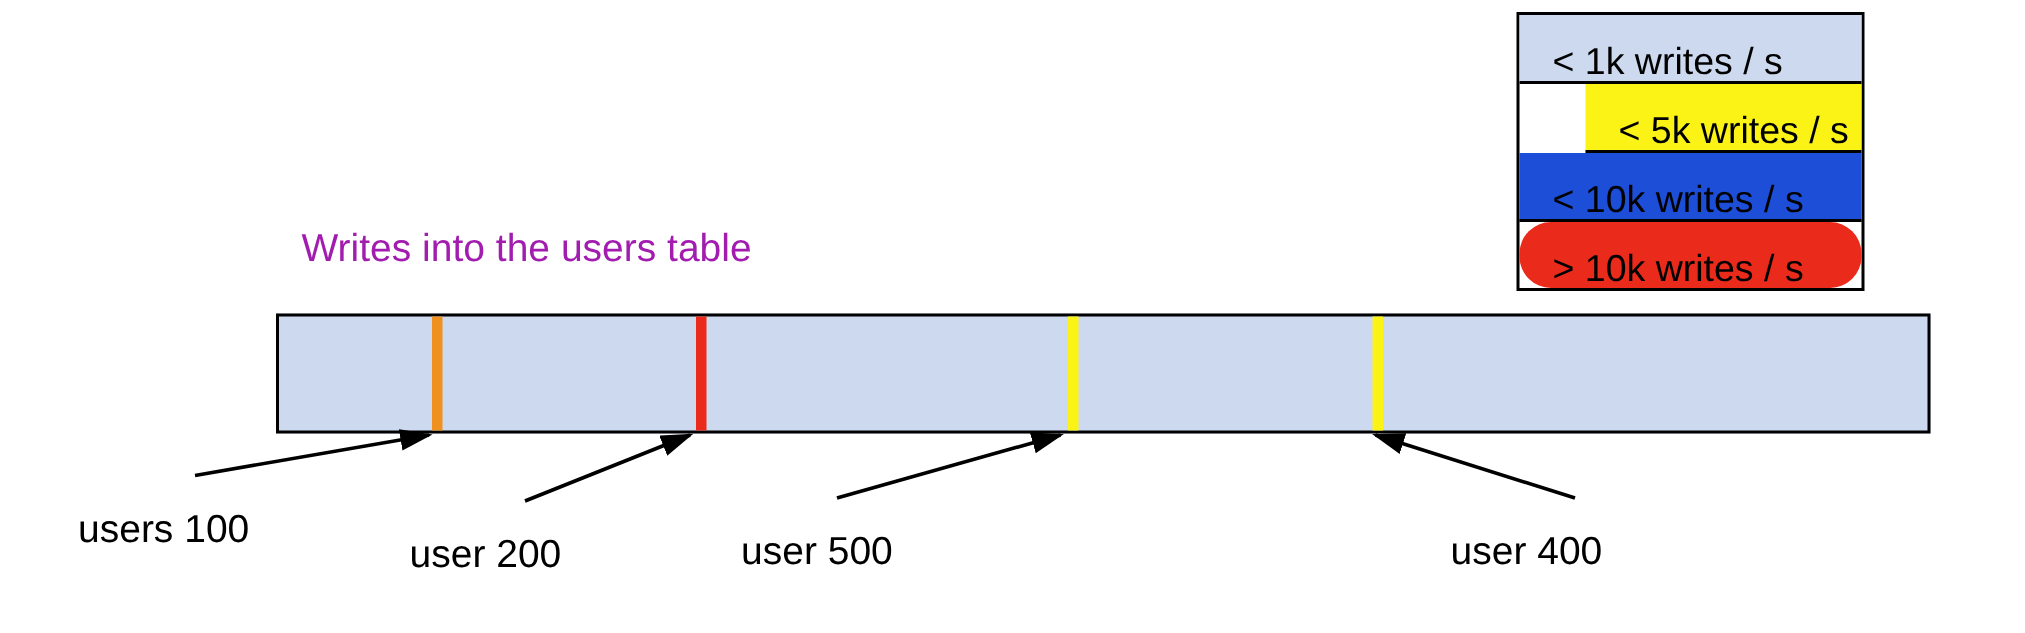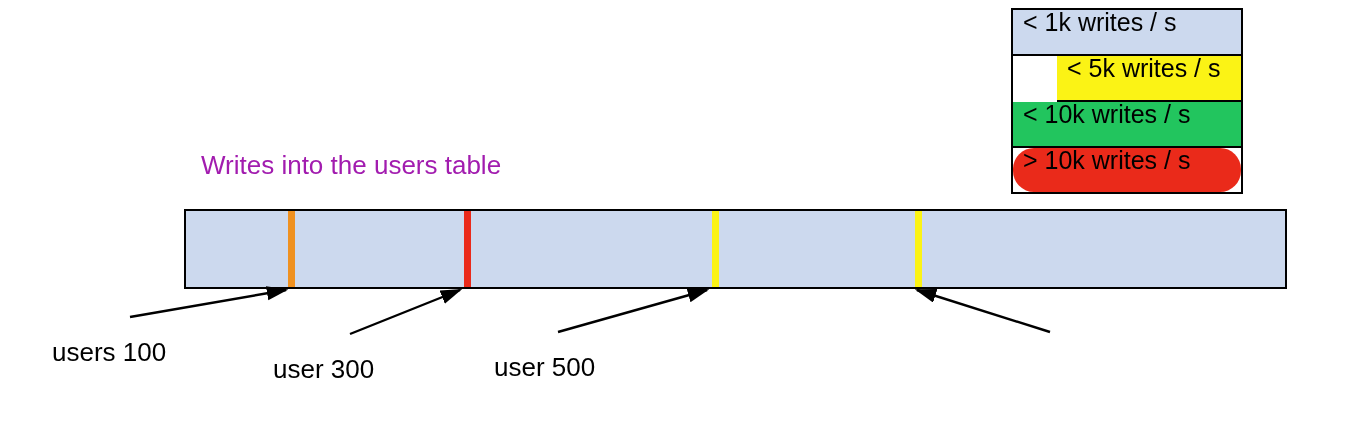--- a/index.html
+++ b/index.html
@@ -26,24 +26,24 @@
     width: 232px;
     height: 186px;
     border: 2px solid #000000;
     box-sizing: border-box;
     display: flex;
     flex-direction: column;
   }
   .legend-row {
     flex: 1 1 0;
     display: flex;
-    align-items: flex-start;
+    align-items: flex-end;
     box-sizing: border-box;
     border-bottom: 2px solid #000000;
-    padding-left: 10px;
+    padding-left: 22px;
   }
   .legend-row:last-child {
     border-bottom: none;
   }
   .legend-label {
     font-size: 25px;
     color: #000000;
     line-height: 1;
     white-space: nowrap;
     letter-spacing: 0px;
@@ -98,21 +98,21 @@
 
 <div id="canvas">
 
   <div id="legend">
     <div class="legend-row" style="background: rgb(204, 217, 238);">
       <span class="legend-label">&lt; 1k writes / s</span>
     </div>
     <div class="legend-row" style="background: rgb(251, 243, 21); margin-left: 44px;">
       <span class="legend-label">&lt; 5k writes / s</span>
     </div>
-    <div class="legend-row" style="background: #22c55e;">
+    <div class="legend-row" style="background: #1d4ed8;">
       <span class="legend-label">&lt; 10k writes / s</span>
     </div>
     <div class="legend-row" style="background: rgb(234, 42, 26); border-radius: 21px;">
       <span class="legend-label">&gt; 10k writes / s</span>
     </div>
   </div>
 
   <div id="chart-title">Writes into the users table</div>
 
   <div id="bar" style="background: rgb(204, 217, 238); border-color: rgb(0, 0, 0);">
@@ -128,16 +128,17 @@
         <path d="M0,0 L9,3 L0,6 z" fill="#000000"></path>
       </marker>
     </defs>
     <line x1="130" y1="317" x2="286" y2="290" stroke="#000000" stroke-width="2.4" marker-end="url(#ah)"></line>
     <line x1="350" y1="334" x2="460" y2="290" stroke="#000000" stroke-width="2.4" marker-end="url(#ah)"></line>
     <line x1="558" y1="332" x2="707" y2="290" stroke="#000000" stroke-width="2.4" marker-end="url(#ah)"></line>
     <line x1="1050" y1="332" x2="917" y2="290" stroke="#000000" stroke-width="2.4" marker-end="url(#ah)"></line>
   </svg>
 
   <div class="callout-label" style="left: 52px; top: 337px;">users 100</div>
-  <div class="callout-label" style="left: 273px; top: 354px;">user 300</div>
+  <div class="callout-label" style="left: 273px; top: 354px;">user 200</div>
   <div class="callout-label" style="left: 494px; top: 352px;">user 500</div>
+  <div class="callout-label" style="left: 967px; top: 352px;">user 400</div>
 
 </div>
 
 </body></html>

